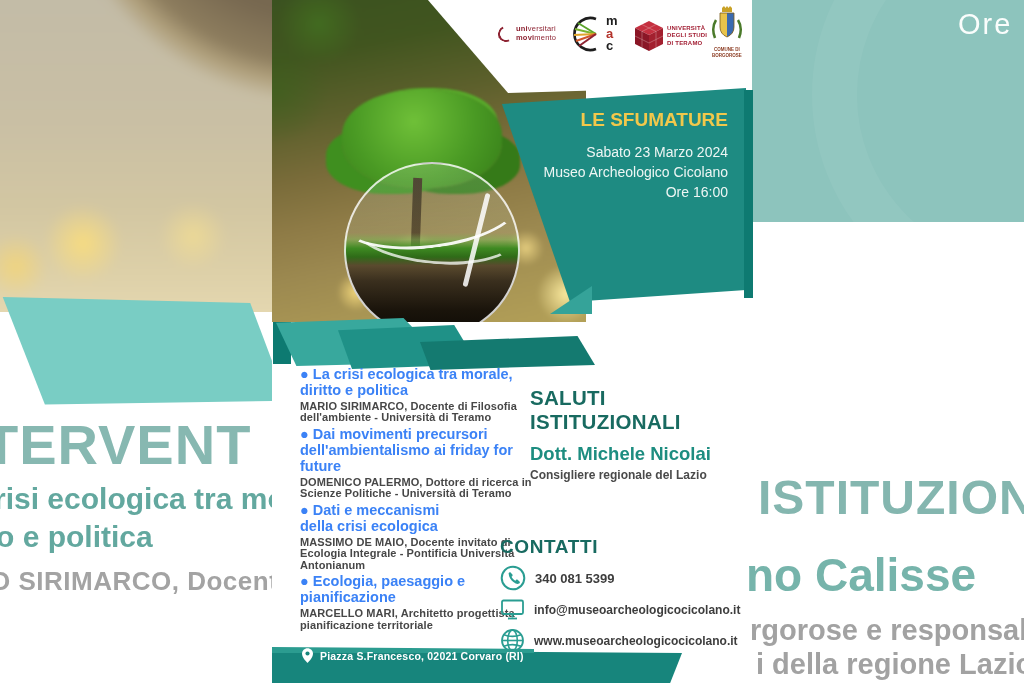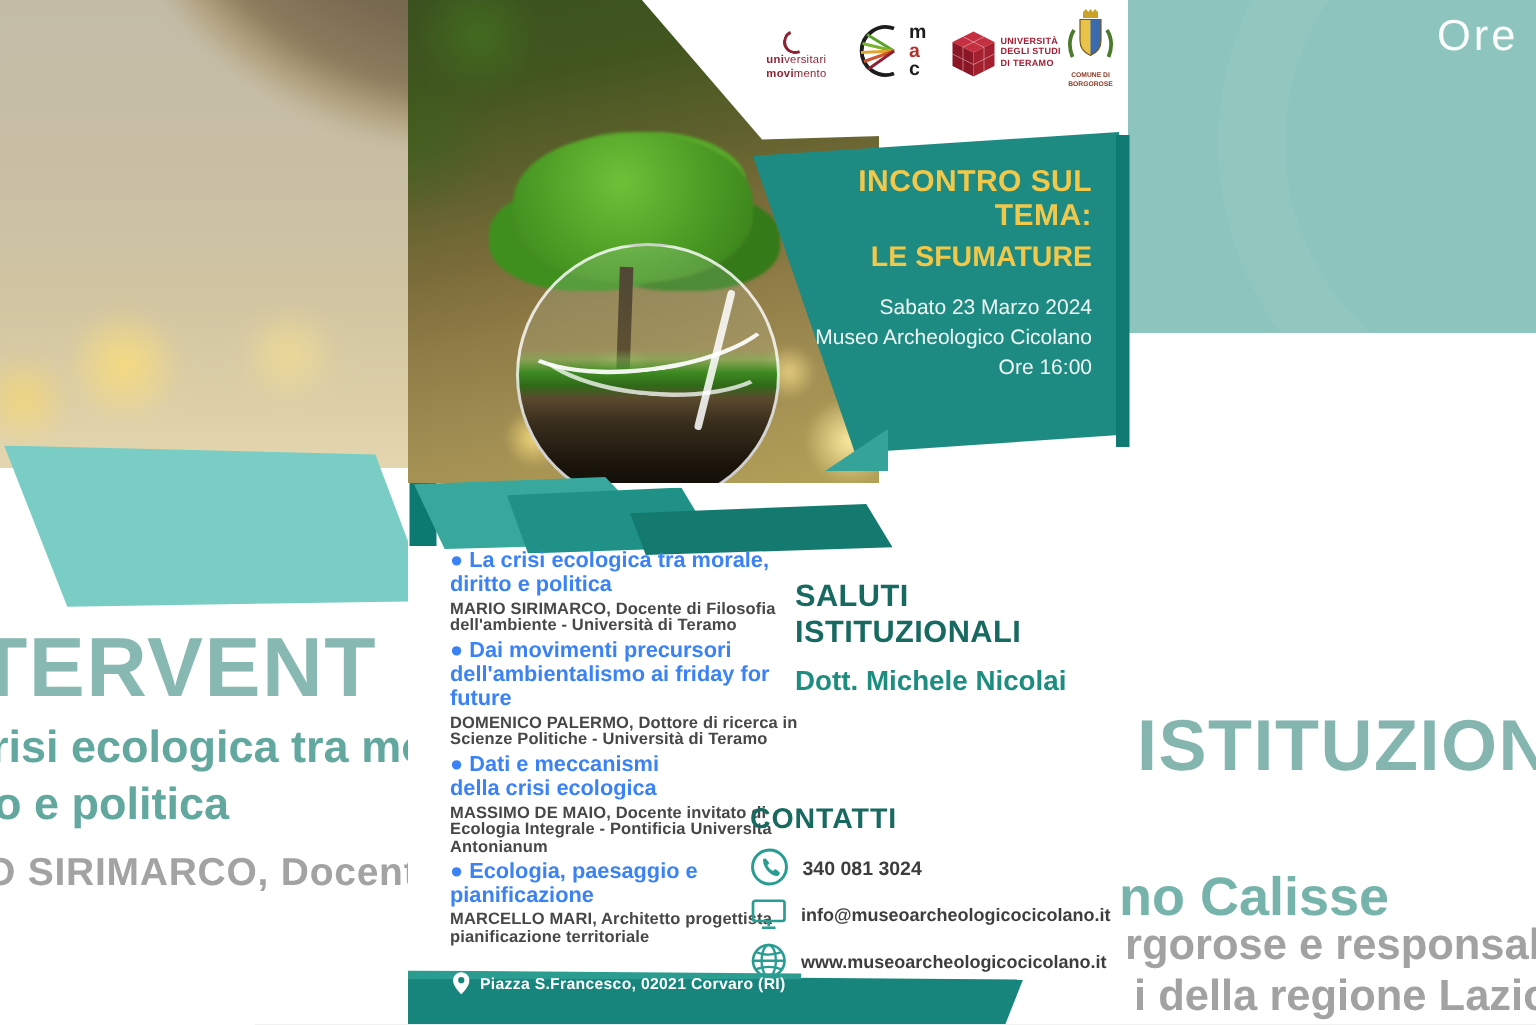--- a/index.html
+++ b/index.html
@@ -48,21 +48,21 @@
   .bg-ore {
     position:absolute; left:958px; top:8px; font-size:29px; font-weight:400;
     color:#fafdfc; letter-spacing:2px;
   }
   .bg-right-strip { position:absolute; left:744px; top:90px; width:9px; height:208px; background:#0e7a71; }
   .bg-right-textwrap {
     position:absolute; left:744px; top:440px; width:280px; height:243px; overflow:hidden;
   }
   .bg-right-textwrap div { position:absolute; white-space:nowrap; }
   .brt1 { left:14px; top:30px;  font-size:48px; font-weight:800; color:#84b6af; letter-spacing:1px; }
-  .brt2 { left:2px;  top:108px; font-size:36px; font-weight:800; color:#76b4ab;margin-top:29px; }
+  .brt2 { left:2px;  top:108px; font-size:46px; font-weight:800; color:#76b4ab; }
   .brt3 { left:6px;  top:174px; font-size:29px; font-weight:600; color:#a2a2a2; }
   .brt4 { left:12px; top:208px; font-size:29px; font-weight:600; color:#a2a2a2; }
 
   
   .poster-base { position:absolute; left:272px; top:0; width:474px; height:683px; background:#fff; }
   .photo {
     position:absolute; left:272px; top:0; width:314px; height:322px; overflow:hidden;
   }
   .photo .pbg {
     position:absolute; inset:-8px; filter:blur(2px);
@@ -107,21 +107,21 @@
   .ribbon3 {
     position:absolute; left:128px; top:28px; width:5px; height:96px;
     background:rgba(255,255,255,.85); transform:rotate(14deg); border-radius:3px;
   }
   .header-white {
     position:absolute; left:272px; top:0; width:474px; height:96px; background:#fff;
     clip-path:polygon(32.9% 0, 100% 0, 100% 89.6%, 49.8% 96.9%);
   }
   
   .logo { position:absolute; display:flex; align-items:center; }
-  .logo-unimovi { left:498px; top:20px; width:66px; height:28px;flex-direction:column; }
+  .logo-unimovi { left:498px; top:20px; width:66px; height:28px; }
   .unimovi-arc {
     width:16px; height:16px; border-radius:50%;
     border:2.5px solid transparent; border-left-color:#8d2332; border-bottom-color:#8d2332;
     transform:rotate(20deg); margin-right:2px; flex:none;
   }
   .unimovi-text { font-size:7.5px; color:#8d2332; line-height:1.15; letter-spacing:.2px; }
   .unimovi-text b { font-weight:800; }
   .logo-mac { left:566px; top:8px; width:56px; height:52px; }
   .mac-letters { font-size:13px; font-weight:800; color:#1d1d1d; line-height:.95; margin-left:2px; }
   .logo-teramo { left:634px; top:14px; width:76px; height:44px; }
@@ -280,21 +280,20 @@
       <path d="M10 7 h14 v14 q0 7 -7 10 q-7 -3 -7 -10 z" fill="none" stroke="#7a5a1a" stroke-width=".8"></path>
     </svg>
     <div class="borgorose-text">
       <div>COMUNE DI</div>
       <div>BORGOROSE</div>
     </div>
   </div>
 
   <div class="title-block">
     <div class="title-inner">
-      <div class="tb-kicker">INCONTRO SUL TEMA:</div>
       <div class="tb-line">LE SFUMATURE</div>
       <div class="tb-meta first">Sabato 23 Marzo 2024</div>
       <div class="tb-meta">Museo Archeologico Cicolano</div>
       <div class="tb-meta">Ore 16:00</div>
     </div>
   </div>
 
   <div class="s4"></div>
   <div class="s0"></div>
   <div class="s1"></div>
@@ -327,33 +326,34 @@
 pianificazione</div>
       <div class="iv-speaker">MARCELLO MARI, Architetto progettista
 pianificazione territoriale</div>
     </div>
   </div>
 
   <div class="saluti">
     <div class="sal-heading">SALUTI ISTITUZIONALI</div>
     <div>
       <div class="sal-name">Dott. Michele Nicolai</div>
+      <div class="sal-role">Consigliere regionale del Lazio</div>
     </div>
   </div>
 
   <div class="contatti">
     <div class="con-heading">CONTATTI</div>
     <div class="con-row">
       <span class="con-icon">
         <svg width="26" height="26" viewBox="0 0 26 26">
           <circle cx="13" cy="13" r="11.3" fill="none" stroke="#2a9d92" stroke-width="2"></circle>
           <path d="M8.6 8.2c.5-.9 1.6-1.2 2.2-.5l1.6 1.9c.4.5.3 1.2-.2 1.6l-.7.6c.9 1.7 2.2 3 3.9 3.9l.6-.7c.4-.5 1.1-.6 1.6-.2l1.9 1.6c.7.6.4 1.7-.5 2.2-1.3.7-3.2.4-5.6-1.5-2.4-1.9-4.5-4.6-4.8-8.9z" fill="#2a9d92"></path>
         </svg>
       </span>
-      <span class="con-label phone">340 081 3024</span>
+      <span class="con-label phone">340 081 5399</span>
     </div>
     <div class="con-row">
       <span class="con-icon">
         <svg width="25" height="23" viewBox="0 0 25 23">
           <rect x="2" y="2.5" width="21" height="13.5" rx="1.5" fill="none" stroke="#2a9d92" stroke-width="1.8"></rect>
           <line x1="12.5" y1="16" x2="12.5" y2="19.5" stroke="#2a9d92" stroke-width="1.8"></line>
           <line x1="8" y1="20.5" x2="17" y2="20.5" stroke="#2a9d92" stroke-width="1.8"></line>
         </svg>
       </span>
       <span class="con-label">info@museoarcheologicocicolano.it</span>

